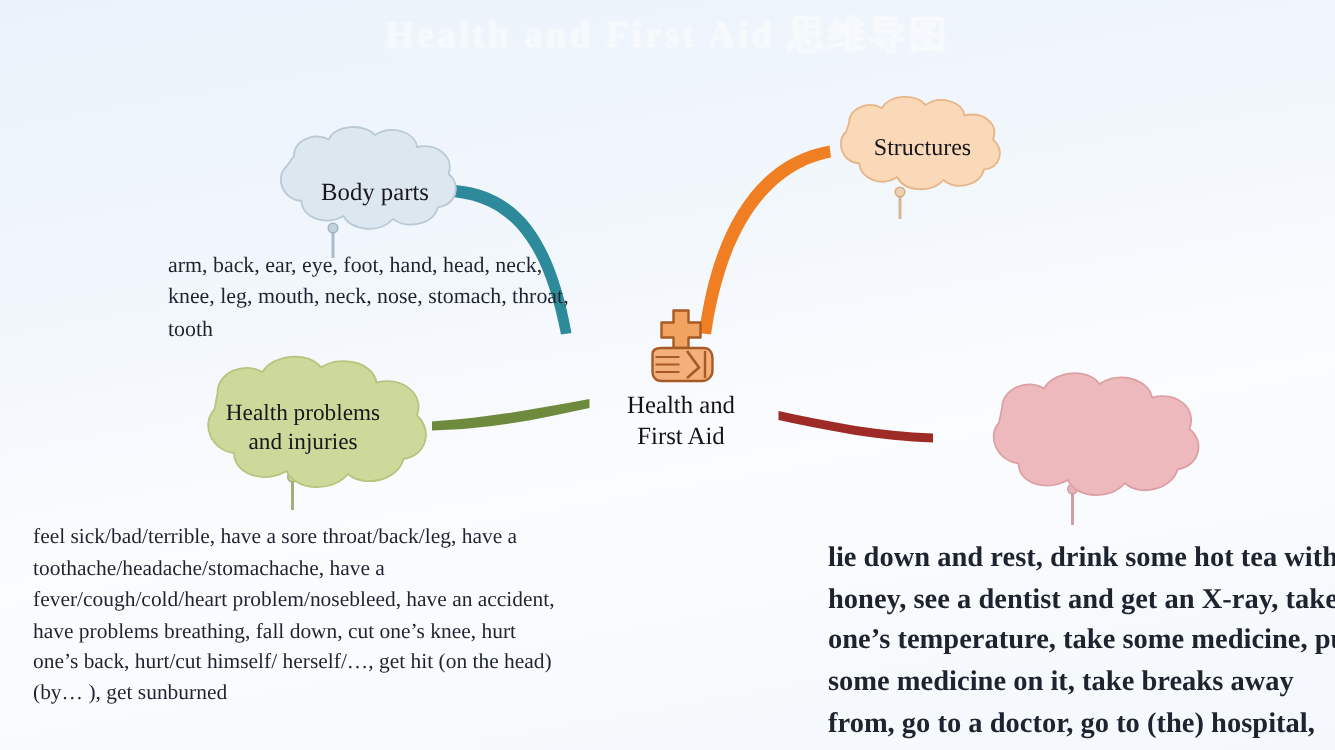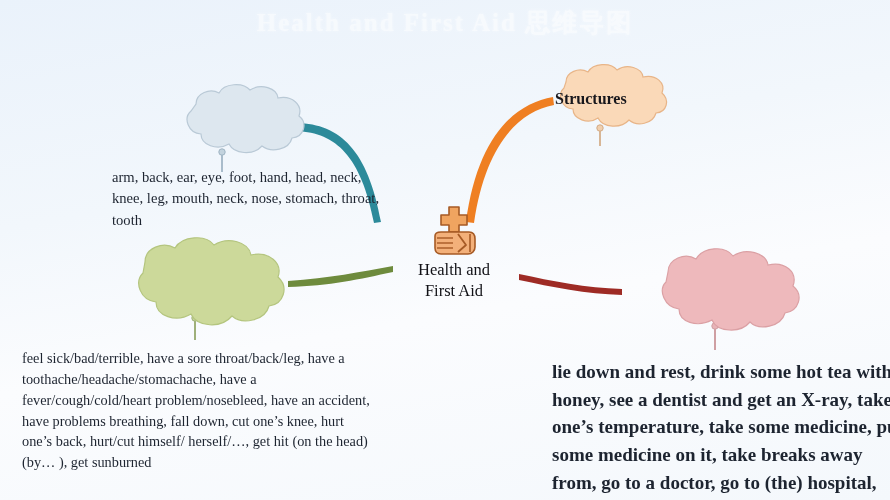--- a/index.html
+++ b/index.html
@@ -40,23 +40,23 @@
   #connectors, #clouds {
     position: absolute;
     left: 0;
     top: 0;
     width: 890px;
     height: 500px;
   }
   
   .cloud-label {
     position: absolute;
-    text-align: left;
-    font-family: "Liberation Serif", serif;
-    font-weight: bold;
+    text-align: center;
+    font-family: "Liberation Serif", serif;
+    font-weight: normal;
     color: #17171c;
     line-height: 1.22;
     pointer-events: none;
   }
   #label-body-parts {
     left: 185px; top: 118px; width: 130px;
     font-size: 16.5px;
   }
   #label-structures {
     left: 555px; top: 89px; width: 120px;
@@ -204,21 +204,24 @@
                C 746 247, 766 253, 768 265
                C 785 261, 798 272, 793 286
                C 804 295, 799 311, 785 313
                C 781 327, 759 331, 750 322
                C 740 334, 717 332, 712 320
                C 697 328, 679 322, 679 309
                C 664 307, 658 290, 666 282 Z" fill="#eeb9bc" stroke="#dba0a4" stroke-width="1.2"></path>
     </g>
   </svg>
 
+  <div class="cloud-label" id="label-body-parts">Body parts</div>
   <div class="cloud-label" id="label-structures">Structures</div>
+  <div class="cloud-label" id="label-health-problems" style="white-space: pre-line;">Health problems
+and injuries</div>
 
   <div id="center-node">
     <svg id="center-icon" viewBox="0 0 58 52">
 
       <path d="M 24 2 L 34 2 L 34 10 L 42 10 L 42 20 L 34 20 L 34 27 L 24 27 L 24 20 L 16 20 L 16 10 L 24 10 Z" fill="#f0a460" stroke="#a65a25" stroke-width="1.6" stroke-linejoin="round"></path>
 
       <path d="M 10 31 C 10 28, 13 27, 16 27 L 44 27 C 48 27, 50 30, 50 34
                L 50 42 C 50 46, 47 49, 43 49 L 16 49 C 12 49, 10 46, 10 43 Z" fill="#f3b07a" stroke="#a65a25" stroke-width="1.6" stroke-linejoin="round"></path>
 
       <line x1="12" y1="33" x2="28" y2="33" stroke="#a65a25" stroke-width="1.4"></line>

